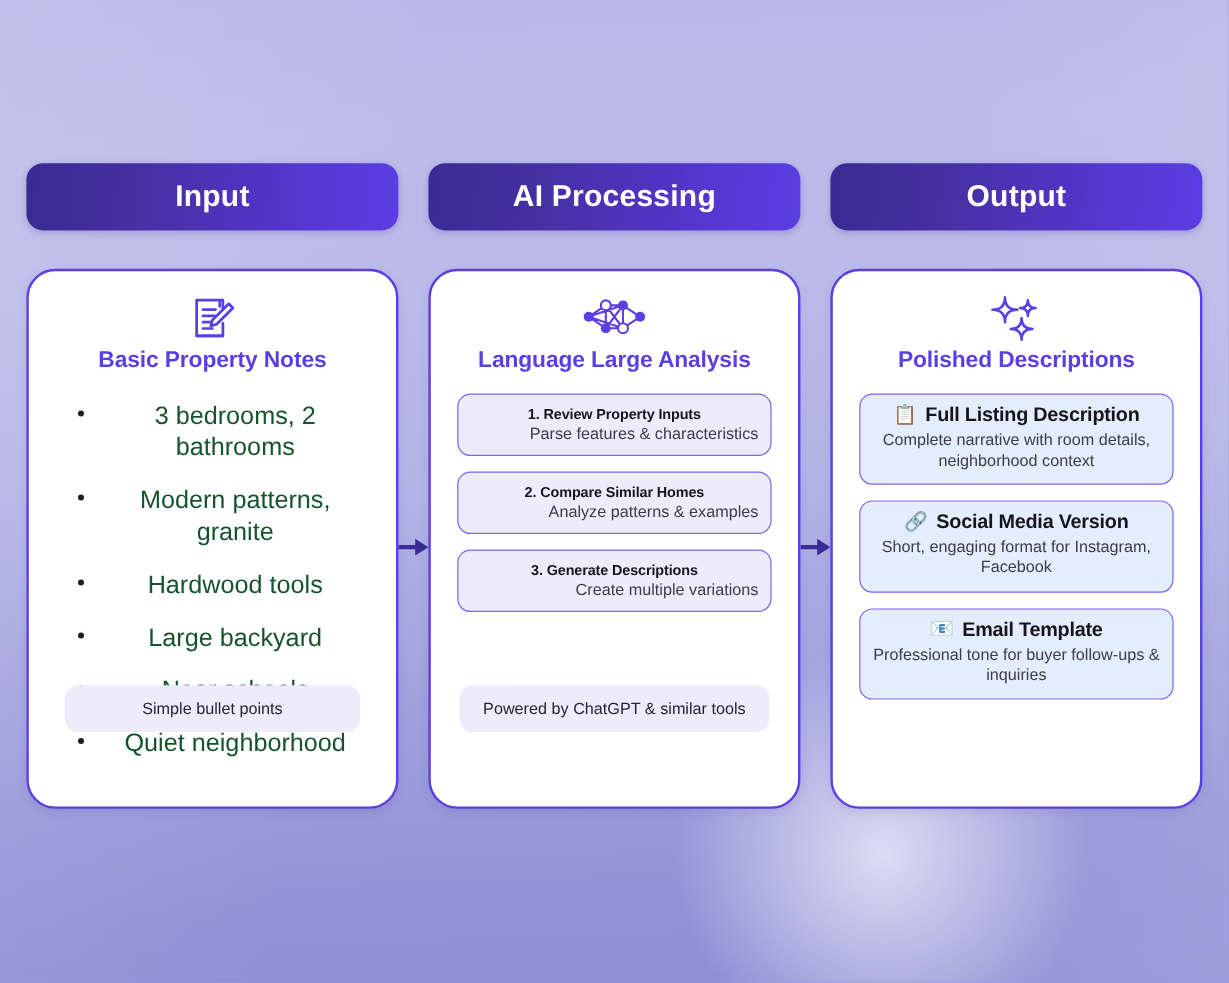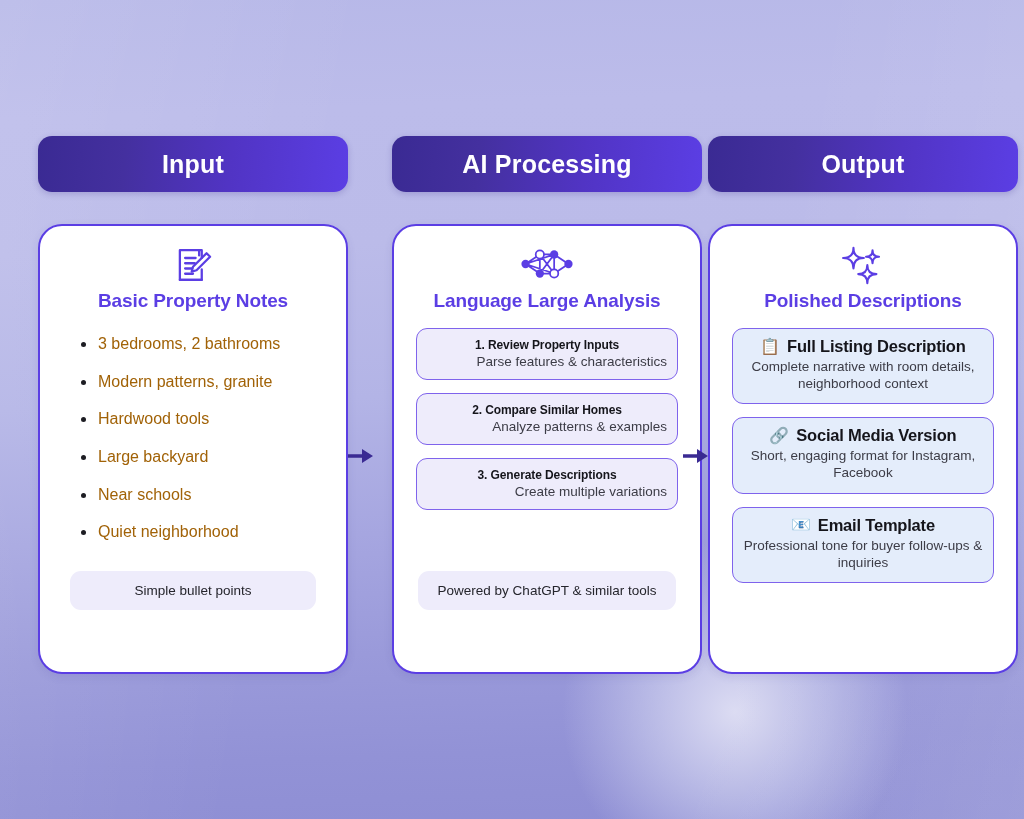--- a/index.html
+++ b/index.html
@@ -37,31 +37,31 @@
   #bg-sheen {
     position: absolute;
     inset: 0;
     background: linear-gradient(100deg, rgba(255,255,255,0.10) 0%, rgba(255,255,255,0.0) 32%, rgba(255,255,255,0.0) 70%, rgba(255,255,255,0.10) 100%);
     pointer-events: none;
   }
 
   
   #board {
     position: absolute;
-    left: 16px; top: 0;
+    left: 0; top: 0;
     width: 828px; height: 819px;
   }
 
   .column {
     position: absolute;
     top: 136px;
     width: 310px;
   }
   .column.c1 { left: 22px; }
-  .column.c2 { left: 357px; margin-left: 19px; }
+  .column.c2 { left: 357px; }
   .column.c3 { left: 692px; }
 
   .col-header {
     height: 56px;
     border-radius: 14px;
     background: linear-gradient(95deg, #3a2a93 0%, #44309f 28%, #5134c4 62%, #5b3ee4 100%);
     display: flex;
     align-items: center;
     justify-content: center;
     color: #ffffff;
@@ -101,24 +101,25 @@
   }
 
   
   .bullets {
     list-style: none;
     padding: 0 6px 0 44px;
     margin-top: 6px;
   }
   .bullets li {
     position: relative;
-    font-size: 16px;
-    color: #a16207;
+    font-size: 21px;
+    color: #14532d;
     line-height: 1.26;
     margin-bottom: 17.5px;
+    text-align: center;
   }
   .bullets li::before {
     content: "";
     position: absolute;
     left: -17px;
     top: 8px;
     width: 5px; height: 5px;
     border-radius: 50%;
     background: #1d1d23;
   }

